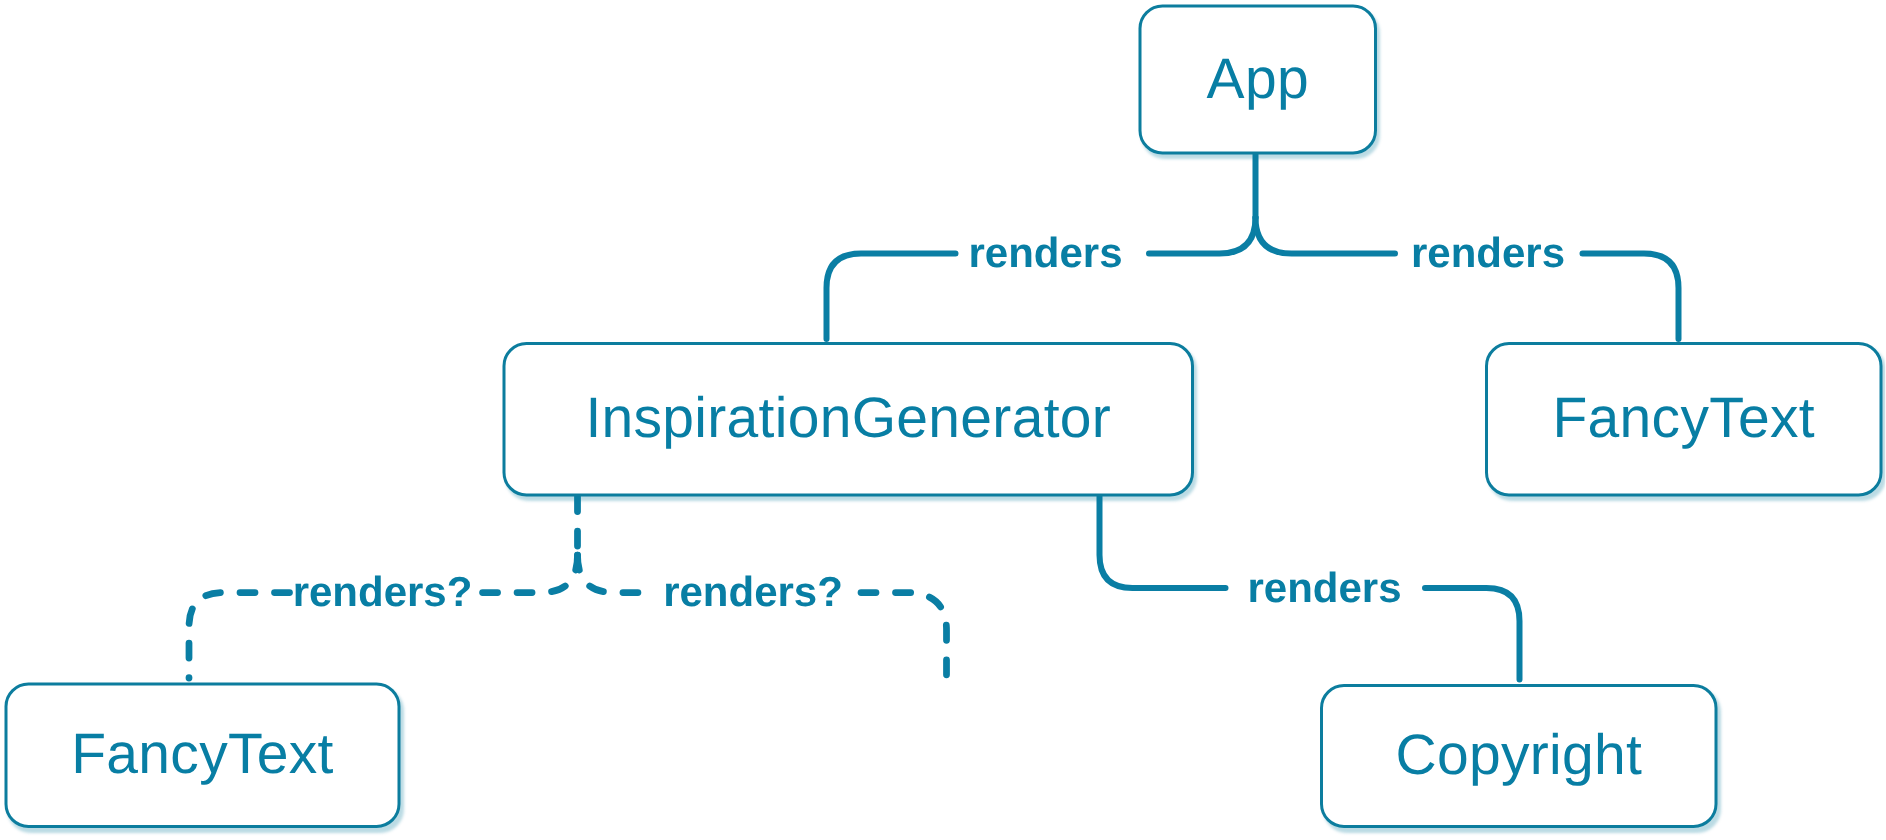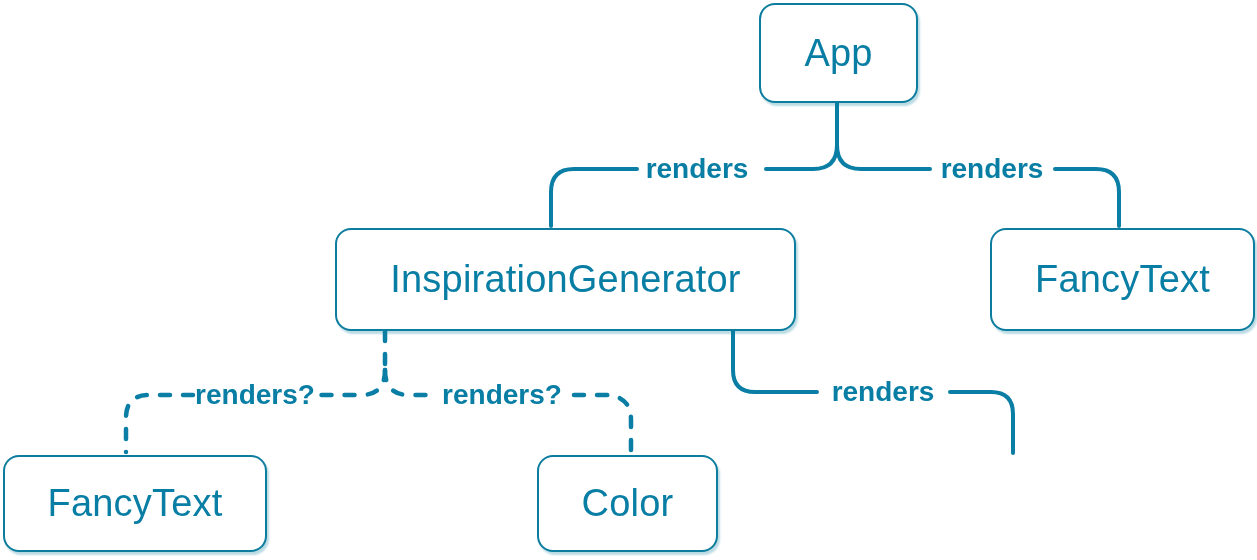--- a/index.html
+++ b/index.html
@@ -88,24 +88,24 @@
   </div>
 
   <div class="node" style="left:990px; top:228px; width:265px; height:103px;">
     <span>FancyText</span>
   </div>
 
   <div class="node" style="left:3px; top:455px; width:264px; height:97px;">
     <span>FancyText</span>
   </div>
 
-  <div class="node" style="left:537px; top:455px; width:181px; height:97px;">
-    <span>Color</span>
+
+  <div class="node" style="left:880px; top:456px; width:265px; height:96px;">
+    <span>Copyright</span>
   </div>
-
 
   <div class="edge-label" style="left:697px; top:169px;">renders</div>
 
   <div class="edge-label" style="left:992px; top:169px;">renders</div>
 
   <div class="edge-label" style="left:255px; top:395px;">renders?</div>
 
   <div class="edge-label" style="left:502px; top:395px;">renders?</div>
 
   <div class="edge-label" style="left:883px; top:392px;">renders</div>

